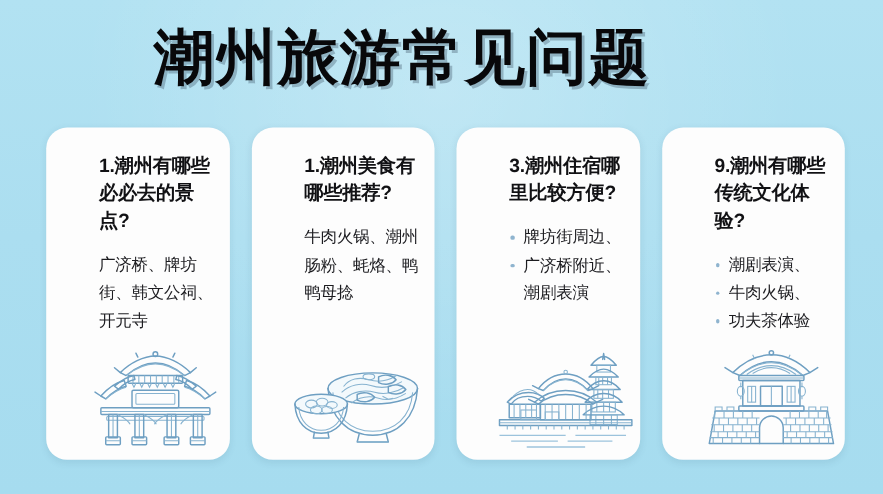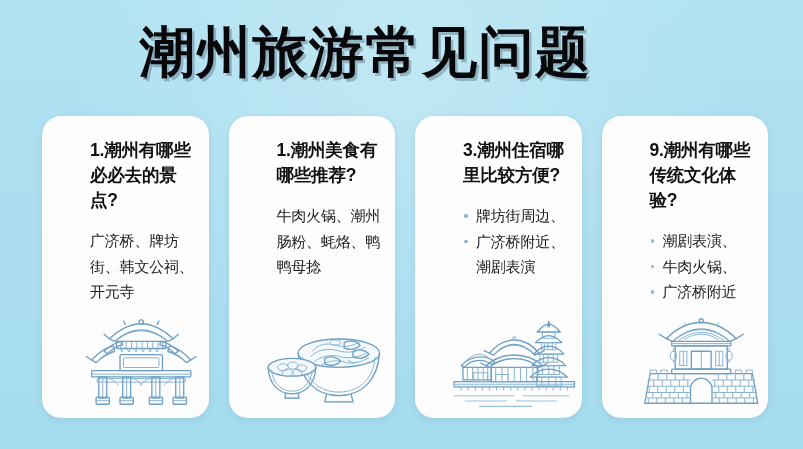--- a/index.html
+++ b/index.html
@@ -292,21 +292,21 @@
       </svg>
     </div>
   </div>
 
   <div class="card">
     <div class="card-text">
       <div class="card-q">9.潮州有哪些传统文化体验?</div>
       <ul class="card-a bulleted">
         <li>潮剧表演、</li>
         <li>牛肉火锅、</li>
-        <li>广济桥附近</li>
+        <li>功夫茶体验</li>
       </ul>
     </div>
     <div class="illo">
       <svg width="150" height="104" viewBox="0 0 150 104" aria-hidden="true">
 
         <path class="ln" d="M36 26 C48 14 62 8 75 8 C88 8 102 14 114 26 L107 29 C97 20 86 15 75 15 C64 15 53 20 43 29 Z"></path>
         <path class="ln" d="M36 26 L28 21 M114 26 L122 21"></path>
         <path class="ln-thin" d="M43 29 C53 21 64 16 75 16 C86 16 97 21 107 29"></path>
         <path class="ln-thin" d="M50 28 C58 22 66 19 75 19 C84 19 92 22 100 28"></path>
         <path class="ln-thin" d="M56 27 C62 23 68 21 75 21 C82 21 88 23 94 27"></path>

